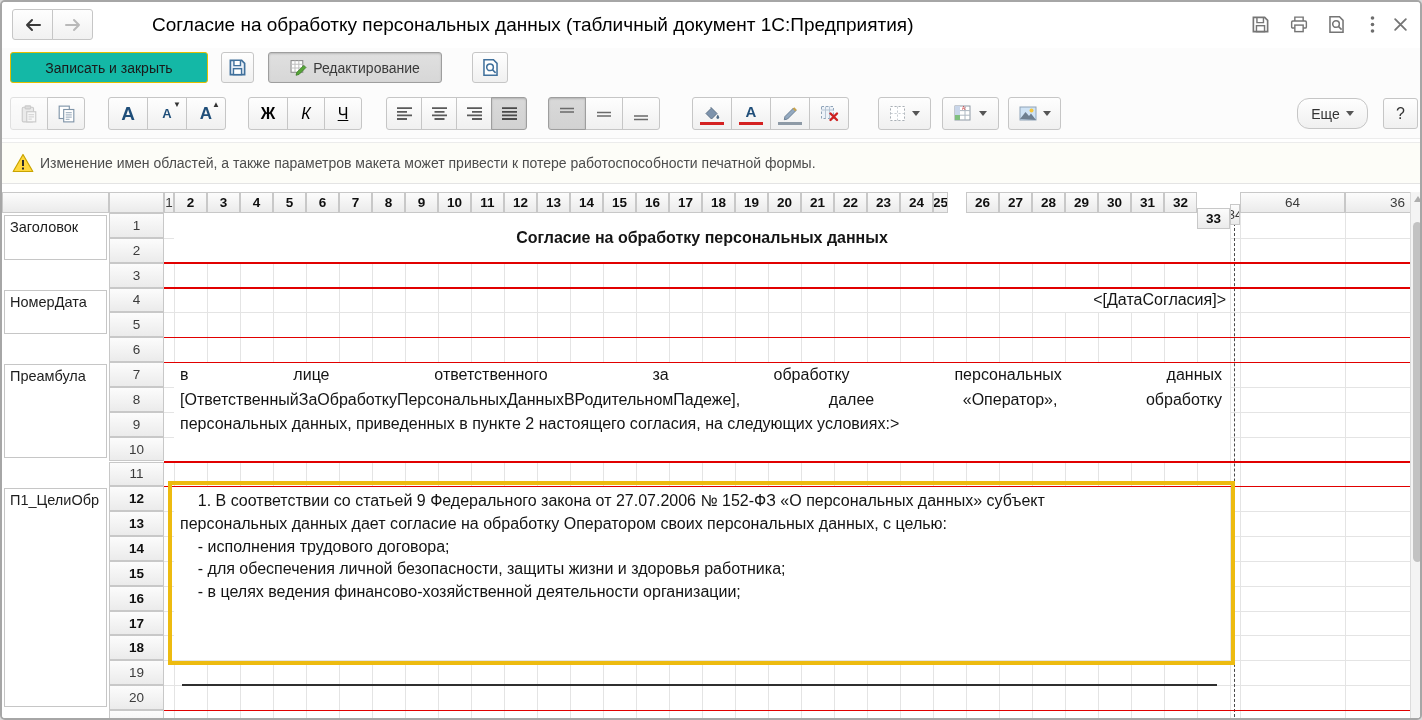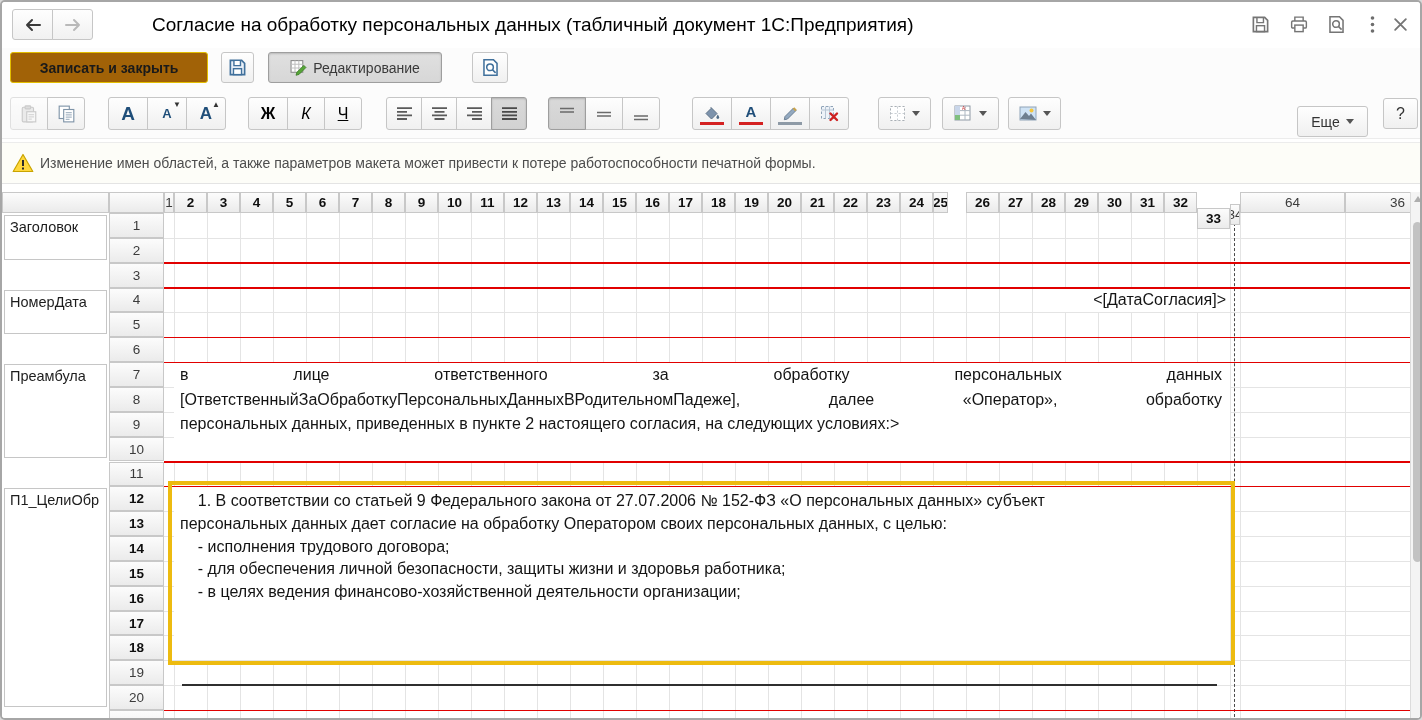--- a/index.html
+++ b/index.html
@@ -13,41 +13,41 @@
           display:flex;align-items:center;justify-content:center;}
   .navbtn:first-child{border-radius:3px 0 0 3px;}
   .navbtn:last-child{border-radius:0 3px 3px 0;margin-left:-1px;}
   #window-title{position:absolute;left:150px;top:0;height:46px;display:flex;align-items:center;
                 font-size:19px;color:#000;white-space:nowrap;}
   .tb-icon{position:absolute;top:9px;width:26px;height:26px;display:flex;align-items:center;justify-content:center;cursor:default;}
   
   #cmdbar{top:46px;height:42px;background:#FCFCFC;}
   .cbtn{position:absolute;top:4px;height:31px;box-sizing:border-box;border:1px solid #C6C6C6;border-radius:3px;
         background:linear-gradient(#FEFEFE,#F0F0F0);display:flex;align-items:center;justify-content:center;font-size:14px;color:#333;}
-  #save-close-btn{left:8px;width:198px;background:#a16207;border-color:#E3BE00;font-weight:700;color:#1a1a1a;}
+  #save-close-btn{left:8px;width:198px;background:#14b8a6;border-color:#E3BE00;font-weight:400;color:#1a1a1a;}
   #cmd-save-btn{left:219px;width:33px;}
   #edit-toggle-btn{left:266px;width:174px;background:linear-gradient(#E0E0E0,#D7D7D7);border-color:#9E9E9E;
                    box-shadow:inset 0 1px 2px rgba(0,0,0,.18);gap:6px;color:#3a3a3a;}
   #preview-btn{left:470px;width:36px;}
   
   #toolbar{top:88px;height:48px;background:#FCFCFC;border-bottom:1px solid #ECECEC;}
   .grp{position:absolute;top:7px;display:flex;}
   .fbtn{height:33px;box-sizing:border-box;border:1px solid #C6C6C6;background:linear-gradient(#FEFEFE,#F0F0F0);
         display:flex;align-items:center;justify-content:center;margin-left:-1px;position:relative;}
   .fbtn:first-child{margin-left:0;border-radius:3px 0 0 3px;}
   .fbtn:last-child{border-radius:0 3px 3px 0;}
   .fbtn.single{border-radius:3px;}
   .fbtn.pressed{background:linear-gradient(#D9D9D9,#D2D2D2);border-color:#9E9E9E;box-shadow:inset 0 1px 2px rgba(0,0,0,.18);z-index:1;}
   .fbtn.disabled{opacity:.5;}
   .glyphA{font-weight:700;color:#1F4E79;}
   .caret-dn{width:0;height:0;border-left:4px solid transparent;border-right:4px solid transparent;border-top:5px solid #555;margin-left:6px;}
   .mini-caret{position:absolute;font-size:8px;color:#333;right:5px;top:3px;line-height:8px;}
   .colorbar{position:absolute;left:7px;right:7px;bottom:4px;height:3px;}
-  #more-btn{position:absolute;left:1295px;top:8px;width:71px;height:31px;box-sizing:border-box;border:1px solid #C6C6C6;border-radius:3px;
-            background:linear-gradient(#FEFEFE,#F0F0F0);display:flex;align-items:center;justify-content:center;font-size:14px;color:#333;margin-top:8px;}
+  #more-btn{position:absolute;left:1295px;top:8px;width:71px;height:31px;box-sizing:border-box;border:1px solid #C6C6C6;border-radius:12px;
+            background:linear-gradient(#FEFEFE,#F0F0F0);display:flex;align-items:center;justify-content:center;font-size:14px;color:#333;}
   #help-btn{position:absolute;left:1381px;top:8px;width:35px;height:31px;box-sizing:border-box;border:1px solid #C6C6C6;border-radius:3px;
             background:linear-gradient(#FEFEFE,#F0F0F0);display:flex;align-items:center;justify-content:center;font-size:16px;color:#333;}
   
   #warnbar{top:140px;height:42px;background:#FDFDF8;border-top:1px solid #ECECEC;border-bottom:1px solid #E4E4E4;box-sizing:border-box;}
   #warn-text{position:absolute;left:38px;top:0;height:40px;display:flex;align-items:center;font-size:14px;color:#4D4D4D;}
   #warn-icon{position:absolute;left:10px;top:10px;}
   
   #sheet{position:absolute;left:0;top:190px;width:1422px;height:530px;background:#fff;overflow:hidden;}
   .hdr{position:absolute;box-sizing:border-box;background:linear-gradient(#FCFCFC,#EBEBEB);border:1px solid #C8C8C8;
        display:flex;align-items:center;justify-content:center;font-size:13.5px;color:#3B3B3B;overflow:hidden;z-index:6;}
@@ -359,20 +359,21 @@
           <path d="M11 1.5 20.8 18.5H1.2z" fill="#FFD83D" stroke="#C9A400" stroke-width="1.2" stroke-linejoin="round"></path>
           <rect x="10" y="7" width="2" height="6" fill="#2b2b2b"></rect>
           <rect x="10" y="14.5" width="2" height="2" fill="#2b2b2b"></rect>
         </svg>
     </span>
     <div id="warn-text">Изменение имен областей, а также параметров макета может привести к потере работоспособности печатной формы.</div>
   </div>
 
   <div id="sheet">
 
+    <div class="mcell" id="title-cell">Согласие на обработку персональных данных</div>
     <div class="mcell" id="date-cell">&lt;[ДатаСогласия]&gt;</div>
     <div class="mcell" id="preamble-cell">
         <div class="pl just">в лице ответственного за обработку персональных данных</div>
         <div class="pl just">[ОтветственныйЗаОбработкуПерсональныхДанныхВРодительномПадеже], далее «Оператор», обработку</div>
         <div class="pl">персональных данных, приведенных в пункте 2 настоящего согласия, на следующих условиях:&gt;</div>
       </div>
     <div class="mcell" id="p1-cell">
         <div class="pl">    1. В соответствии со статьей 9 Федерального закона от 27.07.2006 № 152-ФЗ «О персональных данных» субъект</div>
         <div class="pl">персональных данных дает согласие на обработку Оператором своих персональных данных, с целью:</div>
         <div class="pl">    - исполнения трудового договора;</div>

